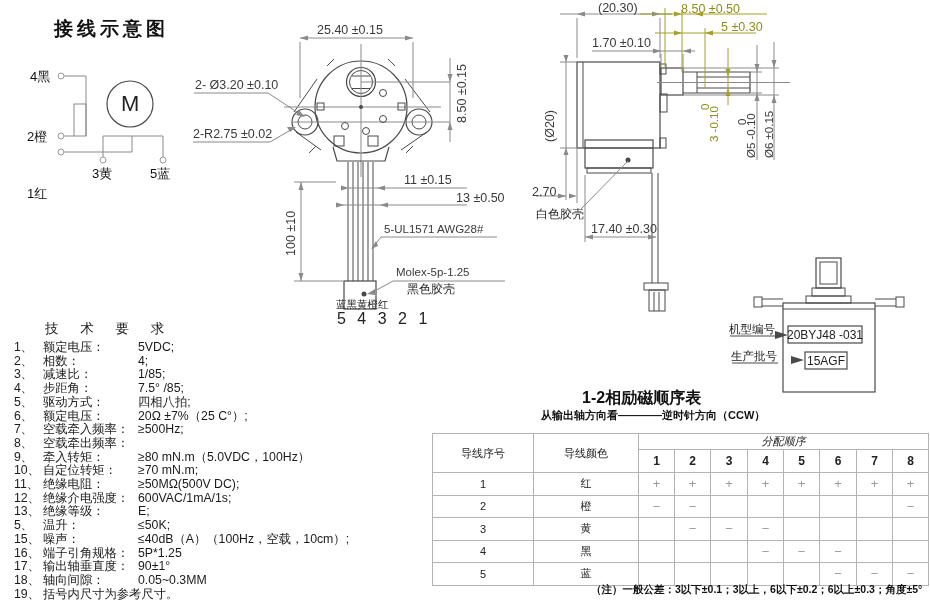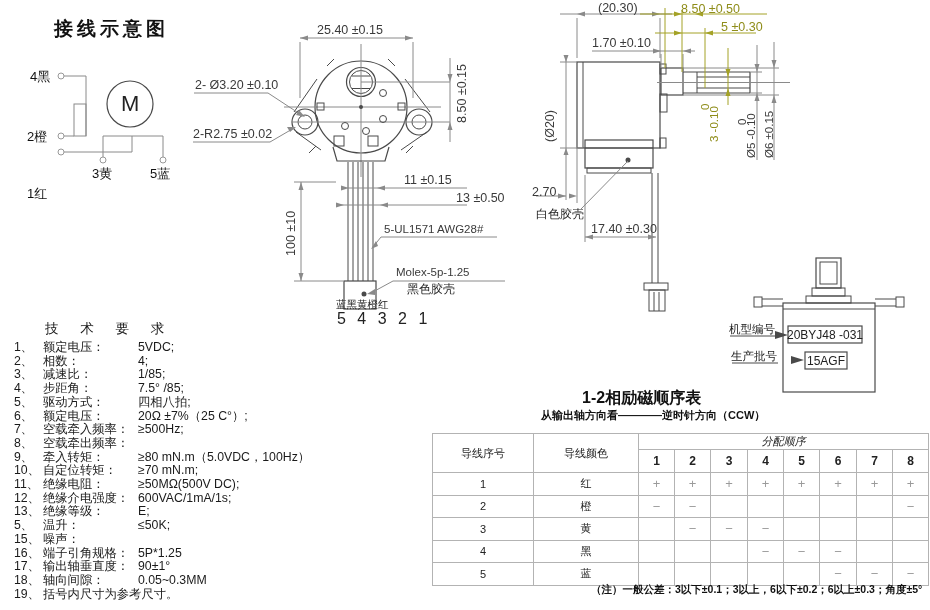--- a/index.html
+++ b/index.html
@@ -295,20 +295,21 @@
         <span class="tr-value">E;</span>
       </div>
       <div class="tr-item">
         <span class="tr-no">5、</span>
         <span class="tr-label">温升：</span>
         <span class="tr-value">≤50K;</span>
       </div>
       <div class="tr-item">
         <span class="tr-no">15、</span>
         <span class="tr-label">噪声：</span>
+        <span class="tr-value">≤40dB（A）（100Hz，空载，10cm）;</span>
       </div>
       <div class="tr-item">
         <span class="tr-no">16、</span>
         <span class="tr-label">端子引角规格：</span>
         <span class="tr-value">5P*1.25</span>
       </div>
       <div class="tr-item">
         <span class="tr-no">17、</span>
         <span class="tr-label">输出轴垂直度：</span>
         <span class="tr-value">90±1°</span>

